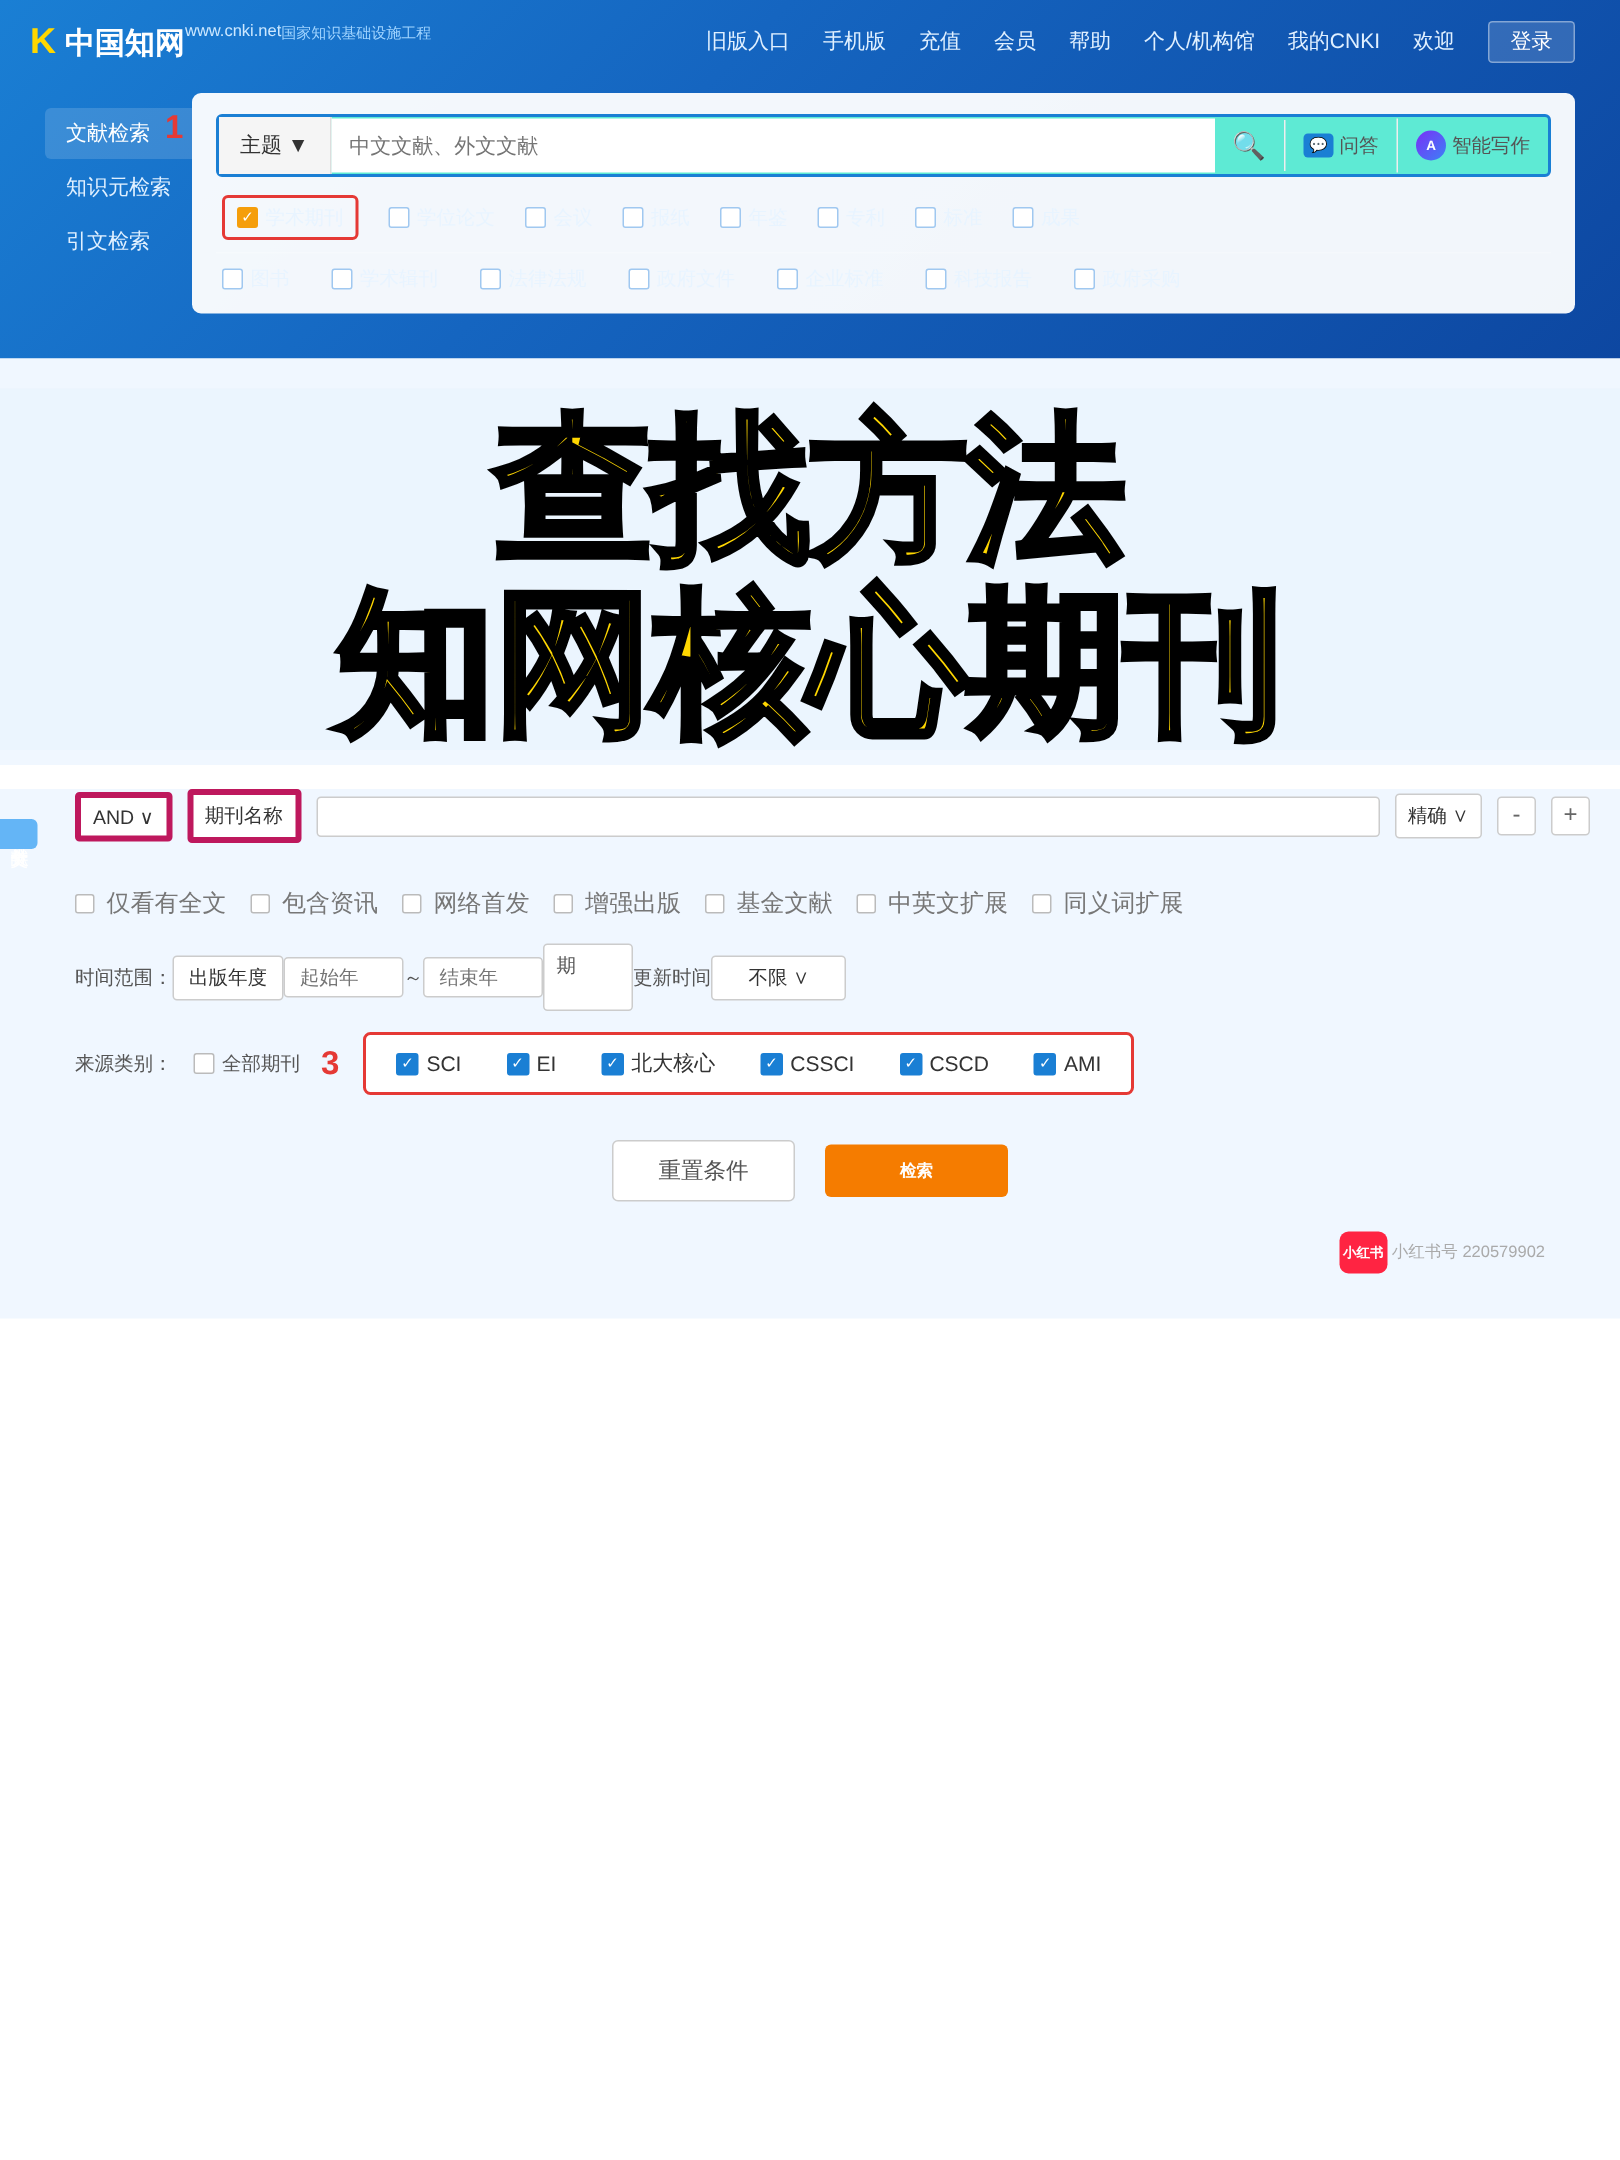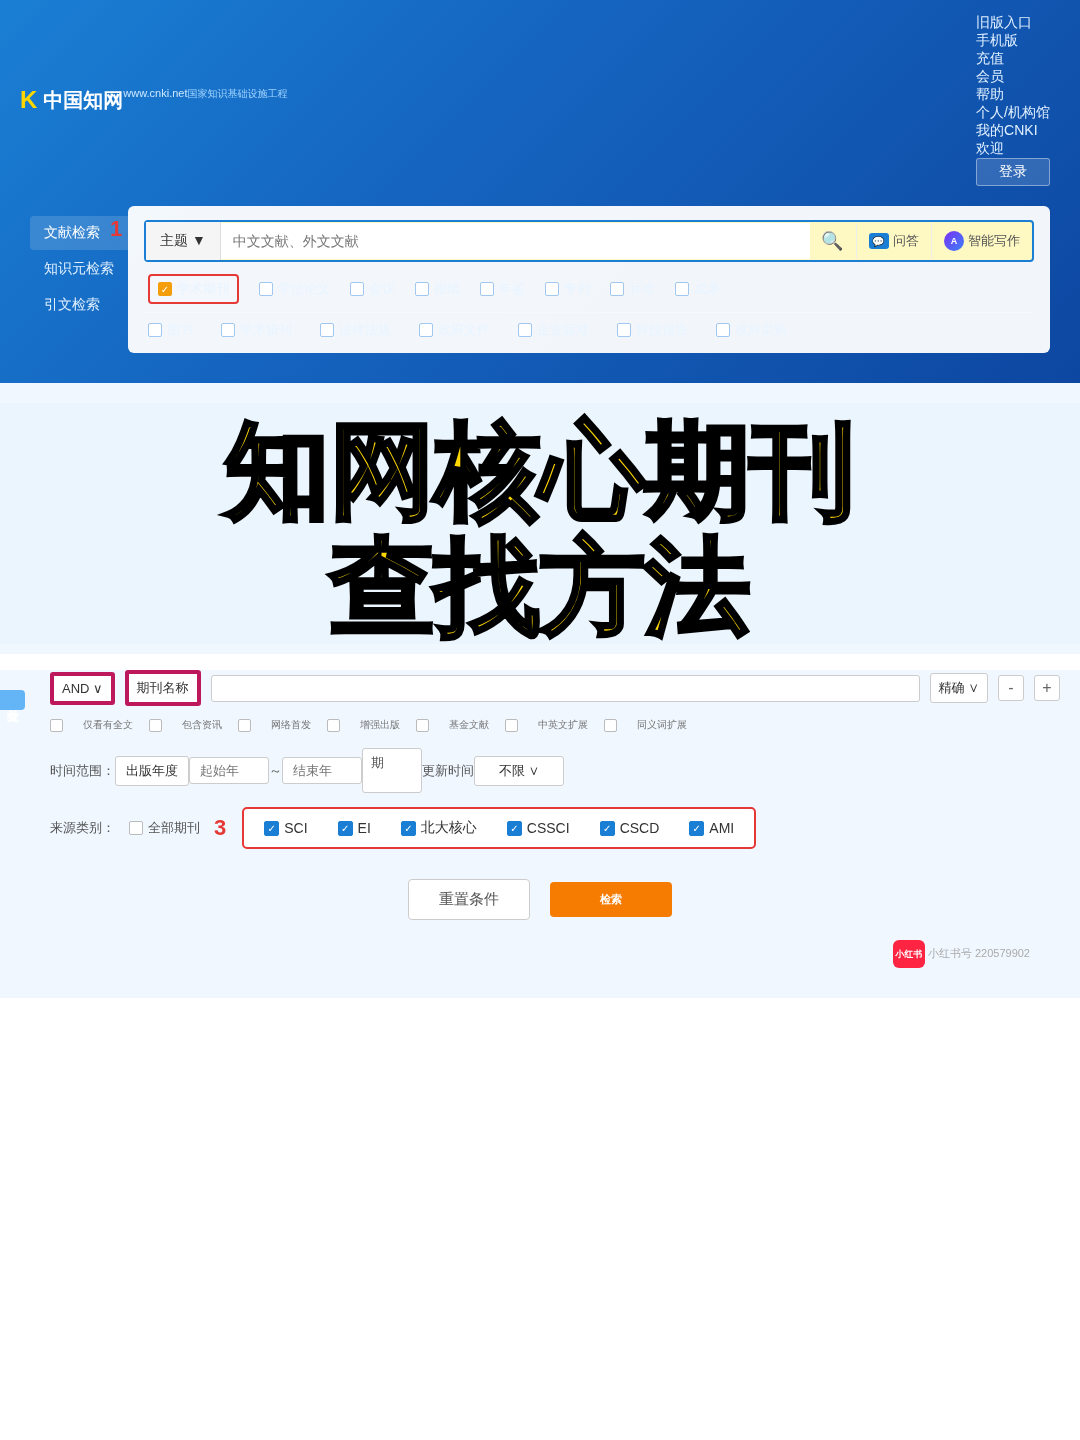--- a/index.html
+++ b/index.html
@@ -33,21 +33,22 @@
     .logo-domain {
       color: #cce8ff;
       font-size: 11px;
     }
     .logo-infra {
       color: #a0d4ff;
       font-size: 10px;
     }
     .nav-links {
       display: flex;
-      flex-direction: column;
+      gap: 22px;
+      align-items: center;
     }
     .nav-link {
       color: #e0f0ff;
       font-size: 14px;
       cursor: pointer;
     }
     .login-btn {
       background: rgba(255,255,255,0.15);
       color: #fff;
       border: 1px solid rgba(255,255,255,0.4);
@@ -93,21 +94,21 @@
       border-radius: 6px;
       padding: 14px 16px 14px 16px;
       position: relative;
     }
     .search-input-row {
       display: flex;
       align-items: center;
       border: 2px solid #1a7fd4;
       border-radius: 4px;
       overflow: visible;
-      background: #fef9c3;
+      background: #5eead4;
     }
     .search-topic-btn {
       background: #f5f5f5;
       border: none;
       border-right: 1px solid #ddd;
       padding: 10px 14px;
       font-size: 14px;
       color: #333;
       cursor: pointer;
       white-space: nowrap;
@@ -327,24 +328,25 @@
     .options-row {
       display: flex;
       align-items: center;
       gap: 16px;
       margin-bottom: 16px;
       padding-left: 30px;
     }
     .opt-item {
       display: flex;
       align-items: center;
-      gap: 20px;
-      font-size: 10px;
+      gap: 8px;
+      font-size: 16px;
       color: #777;
       cursor: pointer;
+      margin-top: 18px;
     }
     .opt-checkbox {
       width: 13px;
       height: 13px;
       border: 1px solid #bbb;
       background: #fff;
       border-radius: 2px;
     }
 
     
@@ -657,24 +659,24 @@
     </div>
   </div>
 </div>
 
 <div class="overlay-section">
   <div style="padding: 10px 20px 0 20px; position:relative;">
 
     <div style="position:absolute;top:0;left:0;right:0;bottom:0;background:#e8f4fd;opacity:0.6;z-index:0;"></div>
     <div style="position:relative;z-index:1;">
       <div class="big-title-row">
+        <span class="big-title" style="font-size:105px;">查找方法</span>
+      </div>
+      <div class="big-title-row">
         <span class="big-title" style="font-size:105px;">知网核心期刊</span>
-      </div>
-      <div class="big-title-row">
-        <span class="big-title" style="font-size:105px;">查找方法</span>
       </div>
     </div>
   </div>
 </div>
 
 <div class="lower-section">
   <div class="side-label">文献分类</div>
 
   <div class="filter-row" style="margin-top:16px;">
     <div class="filter-select">

